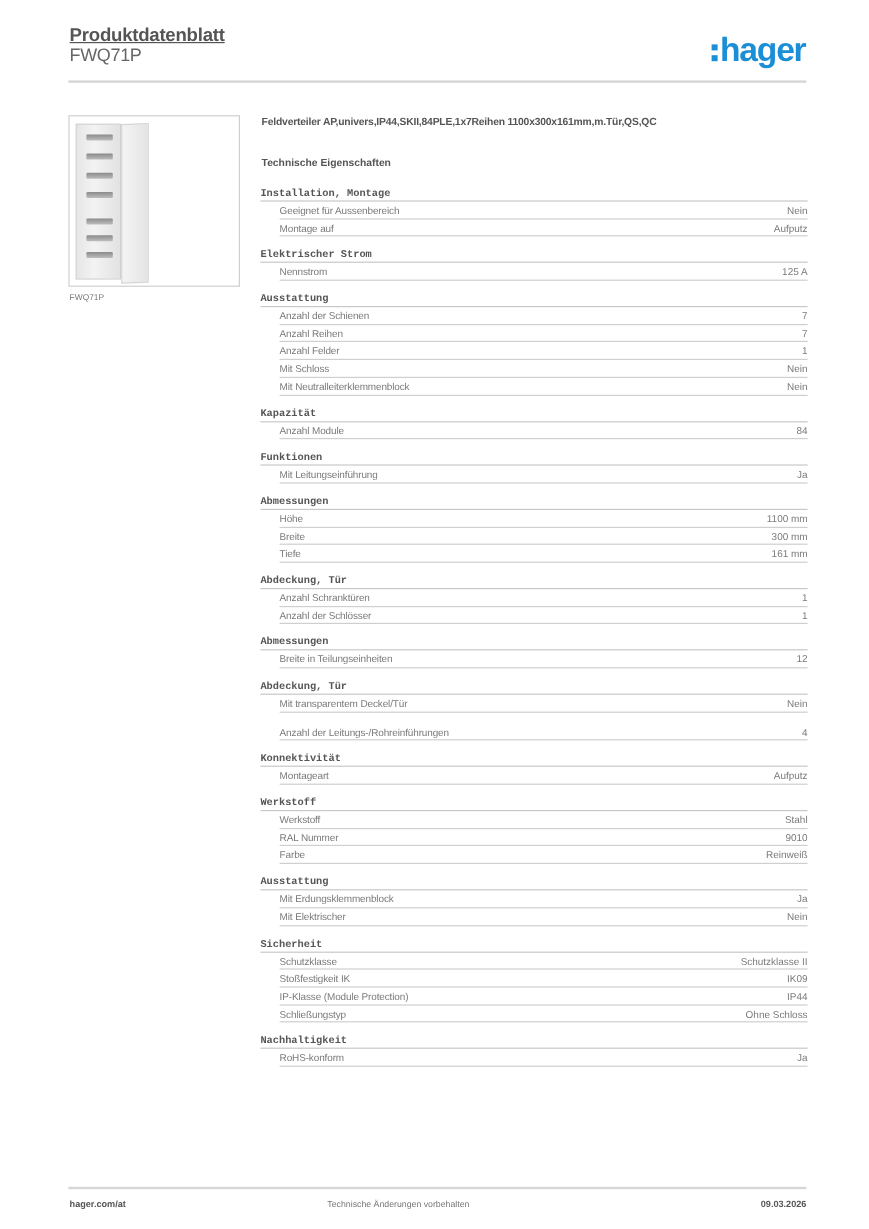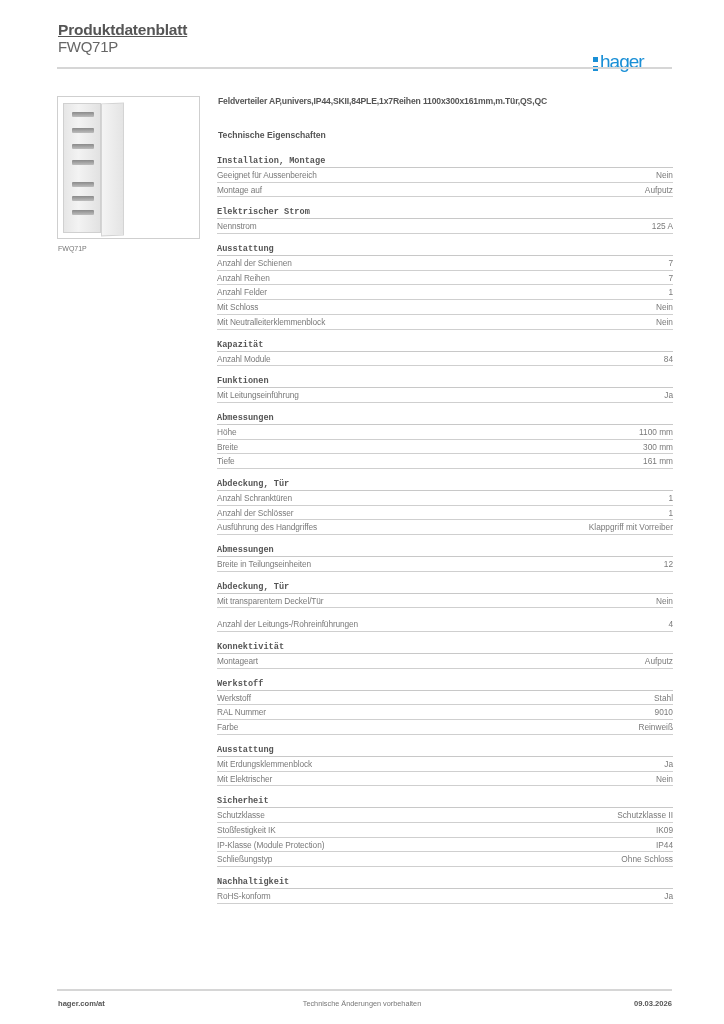--- a/index.html
+++ b/index.html
@@ -3,44 +3,44 @@
 <meta charset="utf-8">
 <style>
   * { box-sizing: border-box; margin: 0; padding: 0; }
   html, body { width: 724px; height: 1024px; background: #ffffff; overflow: hidden; }
   body { position: relative; font-family: "Liberation Sans", sans-serif; color: #555; }
 
   .header-title { position: absolute; left: 58px; top: 21px; font-size: 15.5px; font-weight: bold; color: #555; letter-spacing: -0.2px; text-decoration: underline; }
   .header-sub { position: absolute; left: 58px; top: 38px; font-size: 15px; color: #666; letter-spacing: -0.3px; }
   .header-rule { position: absolute; left: 57px; top: 67px; width: 615px; height: 2px; background: #d6d6d6; }
 
-  .logo { position: absolute; left: 593px; top: 28px; height: 28px; display: flex; align-items: center; color: #1a8fd6; font-weight: normal; font-size: 19px; letter-spacing: -1px; margin-top: 20px; }
+  .logo { position: absolute; left: 593px; top: 28px; height: 28px; display: flex; align-items: center; color: #1a8fd6; font-weight: bold; font-size: 28px; letter-spacing: -1px; }
   .logo .colon { display: inline-flex; flex-direction: column; justify-content: center; gap: 4px; margin-right: 2px; margin-top: 3px; }
   .logo .colon span { width: 5px; height: 5px; background: #1a8fd6; display: block; }
 
   .image-box { position: absolute; left: 57px; top: 96px; width: 143px; height: 143px; border: 1px solid #cfcfcf; background: #fff; }
   .image-caption { position: absolute; left: 58px; top: 245px; font-size: 7px; color: #777; }
 
   .cabinet { position: absolute; left: 5px; top: 6px; width: 38px; height: 130px; background: linear-gradient(90deg,#e6e6e6,#f3f3f3 40%,#e2e2e2); border: 1px solid #d0d0d0; }
   .cabinet .rail { position: absolute; left: 8px; width: 22px; height: 5px; background: linear-gradient(180deg,#8a8a8a,#bdbdbd); border-radius: 1px; }
   .door { position: absolute; left: 43px; top: 6px; width: 23px; height: 133px; background: linear-gradient(90deg,#f4f4f4,#e4e4e4); border: 1px solid #d4d4d4; transform: skewY(-2deg); }
 
   .product-desc { position: absolute; left: 218px; top: 96px; font-size: 8.6px; font-weight: bold; color: #555; letter-spacing: -0.15px; white-space: nowrap; }
   .tech-title { position: absolute; left: 218px; top: 130px; font-size: 8.6px; font-weight: bold; color: #555; }
 
   .specs { position: absolute; left: 217px; top: 155px; width: 456px; }
   .section { margin-bottom: 9px; }
   .section-head { font-size: 8.6px; font-weight: bold; color: #555; height: 13px; line-height: 13px; border-bottom: 1.5px solid #c8c8c8; font-family: Liberation Mono, monospace; }
-  .row { display: flex; justify-content: space-between; font-size: 8.3px; color: #7a7a7a; height: 14.7px; line-height: 14.5px; border-bottom: 1.5px solid #cfcfcf; }
+  .row { display: flex; justify-content: space-between; font-size: 8.3px; color: #7a7a7a; height: 14.7px; line-height: 14.5px; border-bottom: 1.5px solid #cfcfcf; margin-left: 16px; }
   .row .label { letter-spacing: -0.1px; }
   .row .value { text-align: right; }
 
   .footer-rule { position: absolute; left: 57px; top: 989px; width: 615px; height: 1.5px; background: #d6d6d6; }
   .footer-left { position: absolute; left: 58px; top: 999px; font-size: 7.6px; font-weight: bold; color: #555; }
-  .footer-center { position: absolute; left: 0; width: 724px; top: 999px; text-align: center; font-size: 7.3px; color: #777; }
+  .footer-center { position: absolute; left: 0; width: 664px; top: 999px; text-align: center; font-size: 7.3px; color: #777; }
   .footer-right { position: absolute; right: 52px; top: 999px; font-size: 7.6px; font-weight: bold; color: #555; }
 </style>
 </head>
 <body>
 
 <div class="header-title">Produktdatenblatt</div>
 <div class="header-sub">FWQ71P</div>
 <div class="logo">
   <span class="colon">
       <span></span>
@@ -141,24 +141,20 @@
     <div class="section">
       <div class="section-head">Abdeckung, Tür</div>
       <div class="row">
         <span class="label">Anzahl Schranktüren</span>
         <span class="value">1</span>
       </div>
       <div class="row">
         <span class="label">Anzahl der Schlösser</span>
         <span class="value">1</span>
       </div>
-      <div class="row">
-        <span class="label">Ausführung des Handgriffes</span>
-        <span class="value">Klappgriff mit Vorreiber</span>
-      </div>
     </div>
     <div class="section">
       <div class="section-head">Abmessungen</div>
       <div class="row">
         <span class="label">Breite in Teilungseinheiten</span>
         <span class="value">12</span>
       </div>
     </div>
     <div class="section">
       <div class="section-head">Abdeckung, Tür</div>

